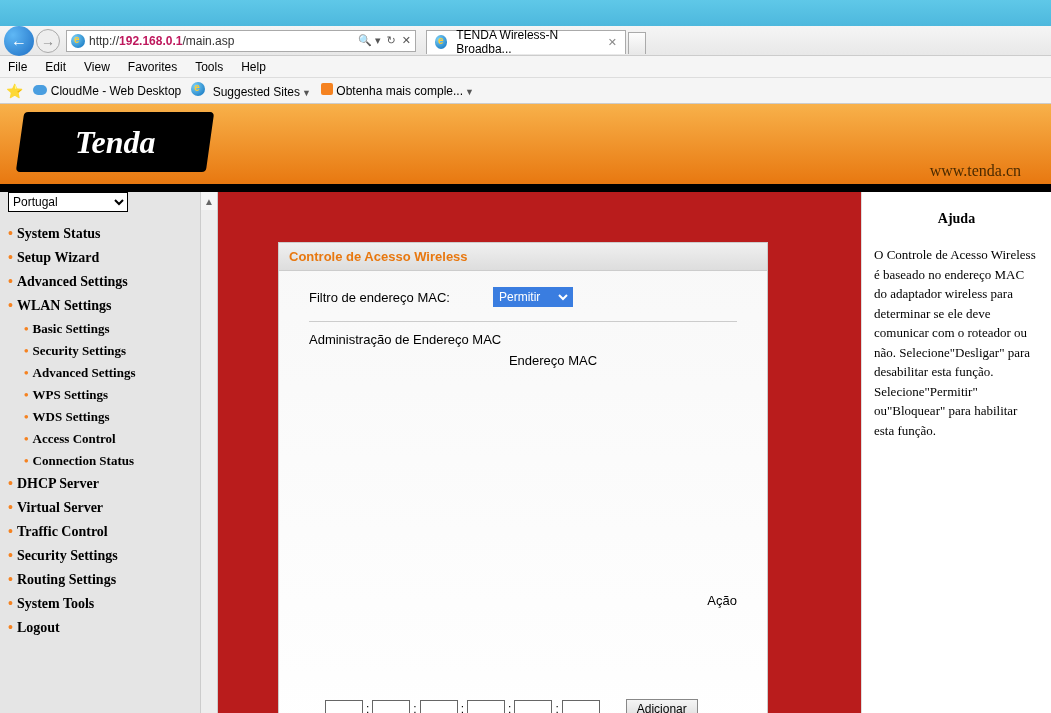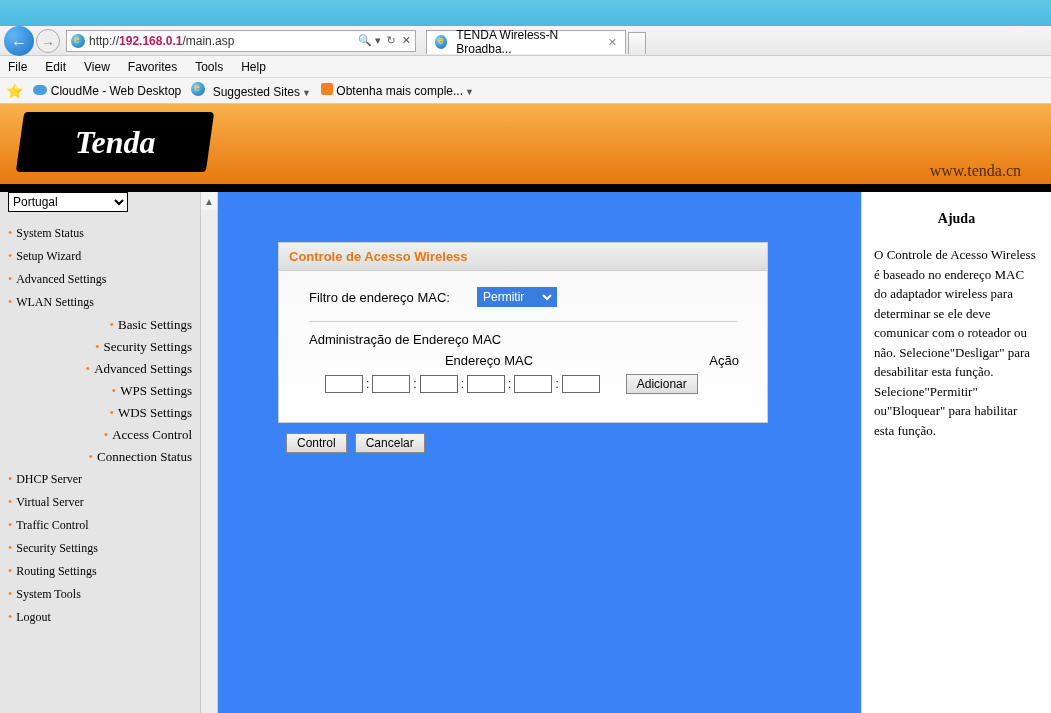--- a/index.html
+++ b/index.html
@@ -35,42 +35,42 @@
 .header-band { height: 80px; background: linear-gradient(#f8b14a, #e87810); display:flex; align-items:flex-end; position:relative; padding-bottom:6px;}
 .logo { position:absolute; left:20px; top:8px; width:190px; height:60px; background:#000; border-radius:4px; display:flex; align-items:center; justify-content:center; transform: skewX(-8deg);}
 .logo span { color:#fff; font-size:32px; font-weight:bold; font-style:italic; transform: skewX(8deg); font-family: Georgia, serif;}
 .sublogo { position:absolute; right:30px; bottom:4px; font-size:16px; color:#4a2a00; font-family:Georgia, serif;}
 .black-strip { height: 8px; background:#000;}
 
 .content-row { flex:1; display:flex; overflow:hidden;}
 .sidebar { width:200px; background:#e5e5e5; padding: 0 8px; overflow-y:auto; font-family:"Times New Roman", serif;}
 .lang-select { width: 120px; height:20px; font-size:12px; border:1px solid #000; background:#fff; margin-bottom:10px;}
 .nav-list { list-style:none; }
-.nav-list li { padding: 4px 0; font-size:12px; font-weight:normal; color:#000;}
+.nav-list li { padding: 4px 0; font-size:14px; font-weight:bold; color:#000;}
 .nav-list li::before { content:"•"; color:#f58220; margin-right:4px;}
 .nav-list .sub { list-style:none; padding-left: 16px;}
-.nav-list .sub li { font-size:13px; font-weight:normal; padding:3px 0;text-align:right;}
+.nav-list .sub li { font-size:13px; font-weight:bold; padding:3px 0;}
 .nav-list .sub li::before { content:"•"; color:#f58220; margin-right:4px;}
 
 .scroll-gutter { width:18px; background:#ededed; border-left:1px solid #ccc; border-right:1px solid #ccc; display:flex; flex-direction:column;}
 .scroll-arrow { height:18px; display:flex; align-items:center; justify-content:center; font-size:10px; color:#666; background:#f5f5f5;}
 .scroll-track { flex:1; background:#ededed;}
 
-.main { flex:1; padding: 50px 60px 12px 60px; overflow:auto; background:#3b82f6;}
+.main { flex:1; padding: 50px 60px 12px 60px; overflow:auto; background:#b91c1c;}
 .panel { border:1px solid #ccc; background:linear-gradient(#f8f8f8,#fff); width:490px;}
 .panel-header { background: linear-gradient(#f0f0f0, #ddd); padding: 6px 10px; font-size:13px; font-weight:bold; color:#e87810; border-bottom:1px solid #ccc;}
 .panel-body { padding: 16px 30px;}
-.form-row { display:flex; align-items:center; margin-bottom:14px; gap:8px;}
+.form-row { display:flex; align-items:center; margin-bottom:14px; gap:24px;}
 .form-label { flex:0 0 160px; font-size:13px;}
 .mac-select { width:80px; height:20px; border:2px solid #3a7de0; font-size:12px; color:#fff; background:#3a7de0;}
 .mac-select option { background:#fff; color:#000;}
 .divider { border-top:1px solid #ccc; margin: 6px 0 10px 0;}
 .section-title { font-size:13px; margin-bottom:6px;}
 .mac-table { width:100%; }
-.mac-header { display:flex; font-size:13px; margin-bottom:4px;}
+.mac-header { display:flex; font-size:13px; margin-bottom:4px;flex-direction:column;}
 .mac-header .col-mac { flex:0 0 240px; text-align:center; margin-left:60px;}
 .mac-header .col-action { flex:0 0 100px; text-align:right; margin-left:30px;}
 .mac-inputs { display:flex; align-items:center; gap:2px; padding: 2px 0 12px 16px;}
 .mac-field { width:38px; height:18px; border:1px solid #666; font-size:11px;}
 .colon { font-size:12px; padding:0 1px;}
 .btn { background:linear-gradient(#f5f5f5,#ddd); border:1px solid #888; padding:2px 10px; font-size:12px; cursor:pointer;}
 .btn-row { display:flex; gap:8px; margin-top:10px; padding-left:8px;}
 
 .help { width:190px; padding: 16px 12px; font-family:"Times New Roman", serif; font-size:13px; line-height:1.5; border-left:1px solid #ddd;}
 .help-title { text-align:center; font-weight:bold; margin-bottom:16px; font-size:14px;}

